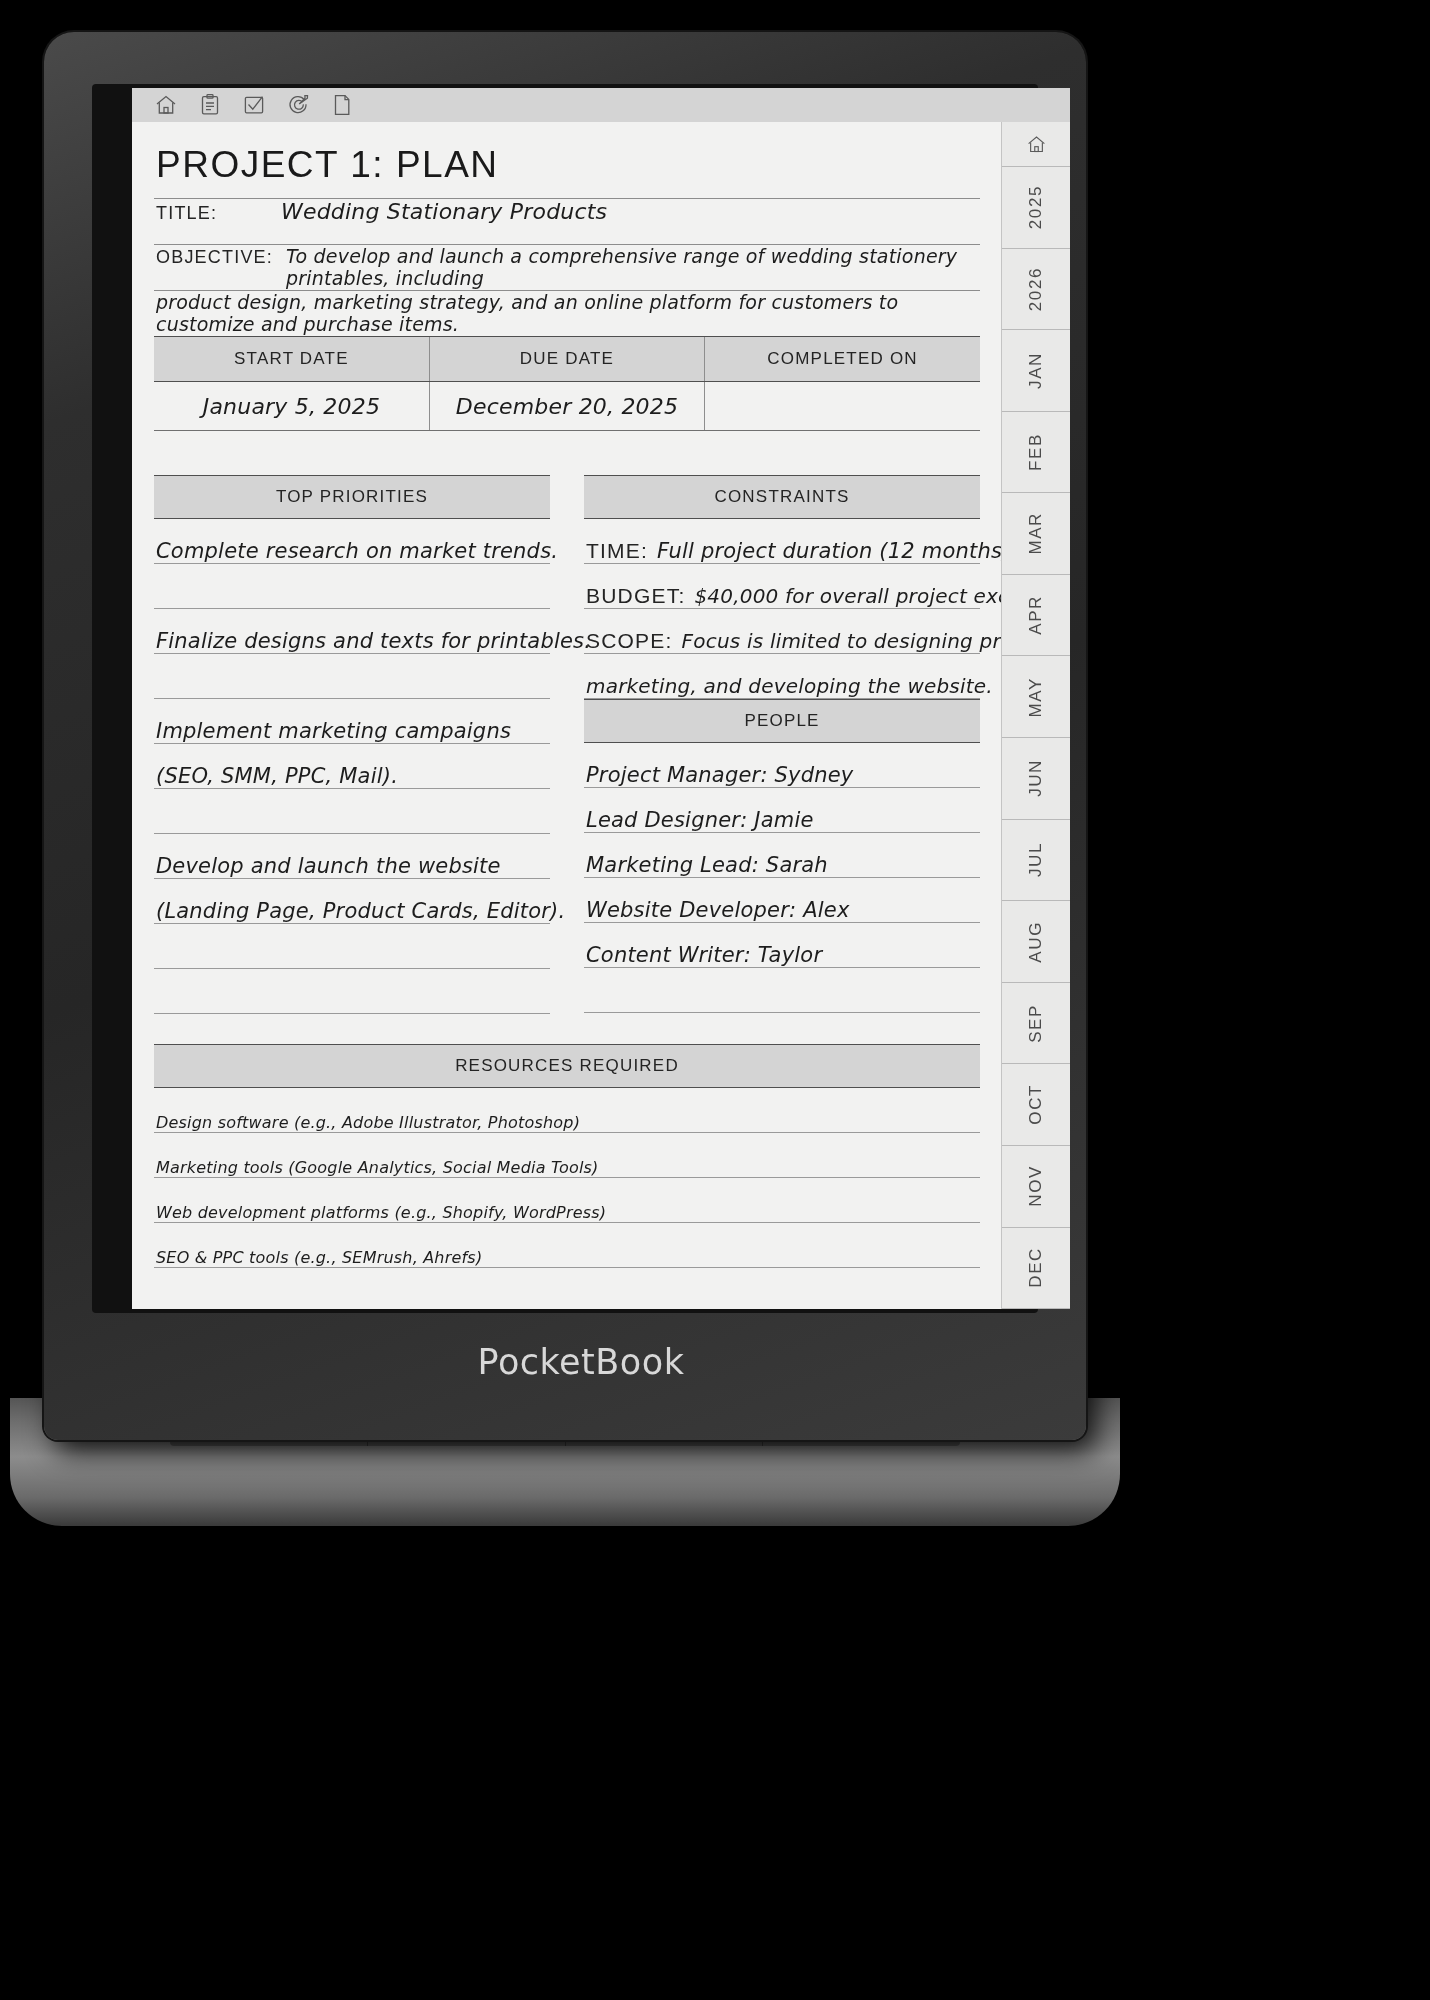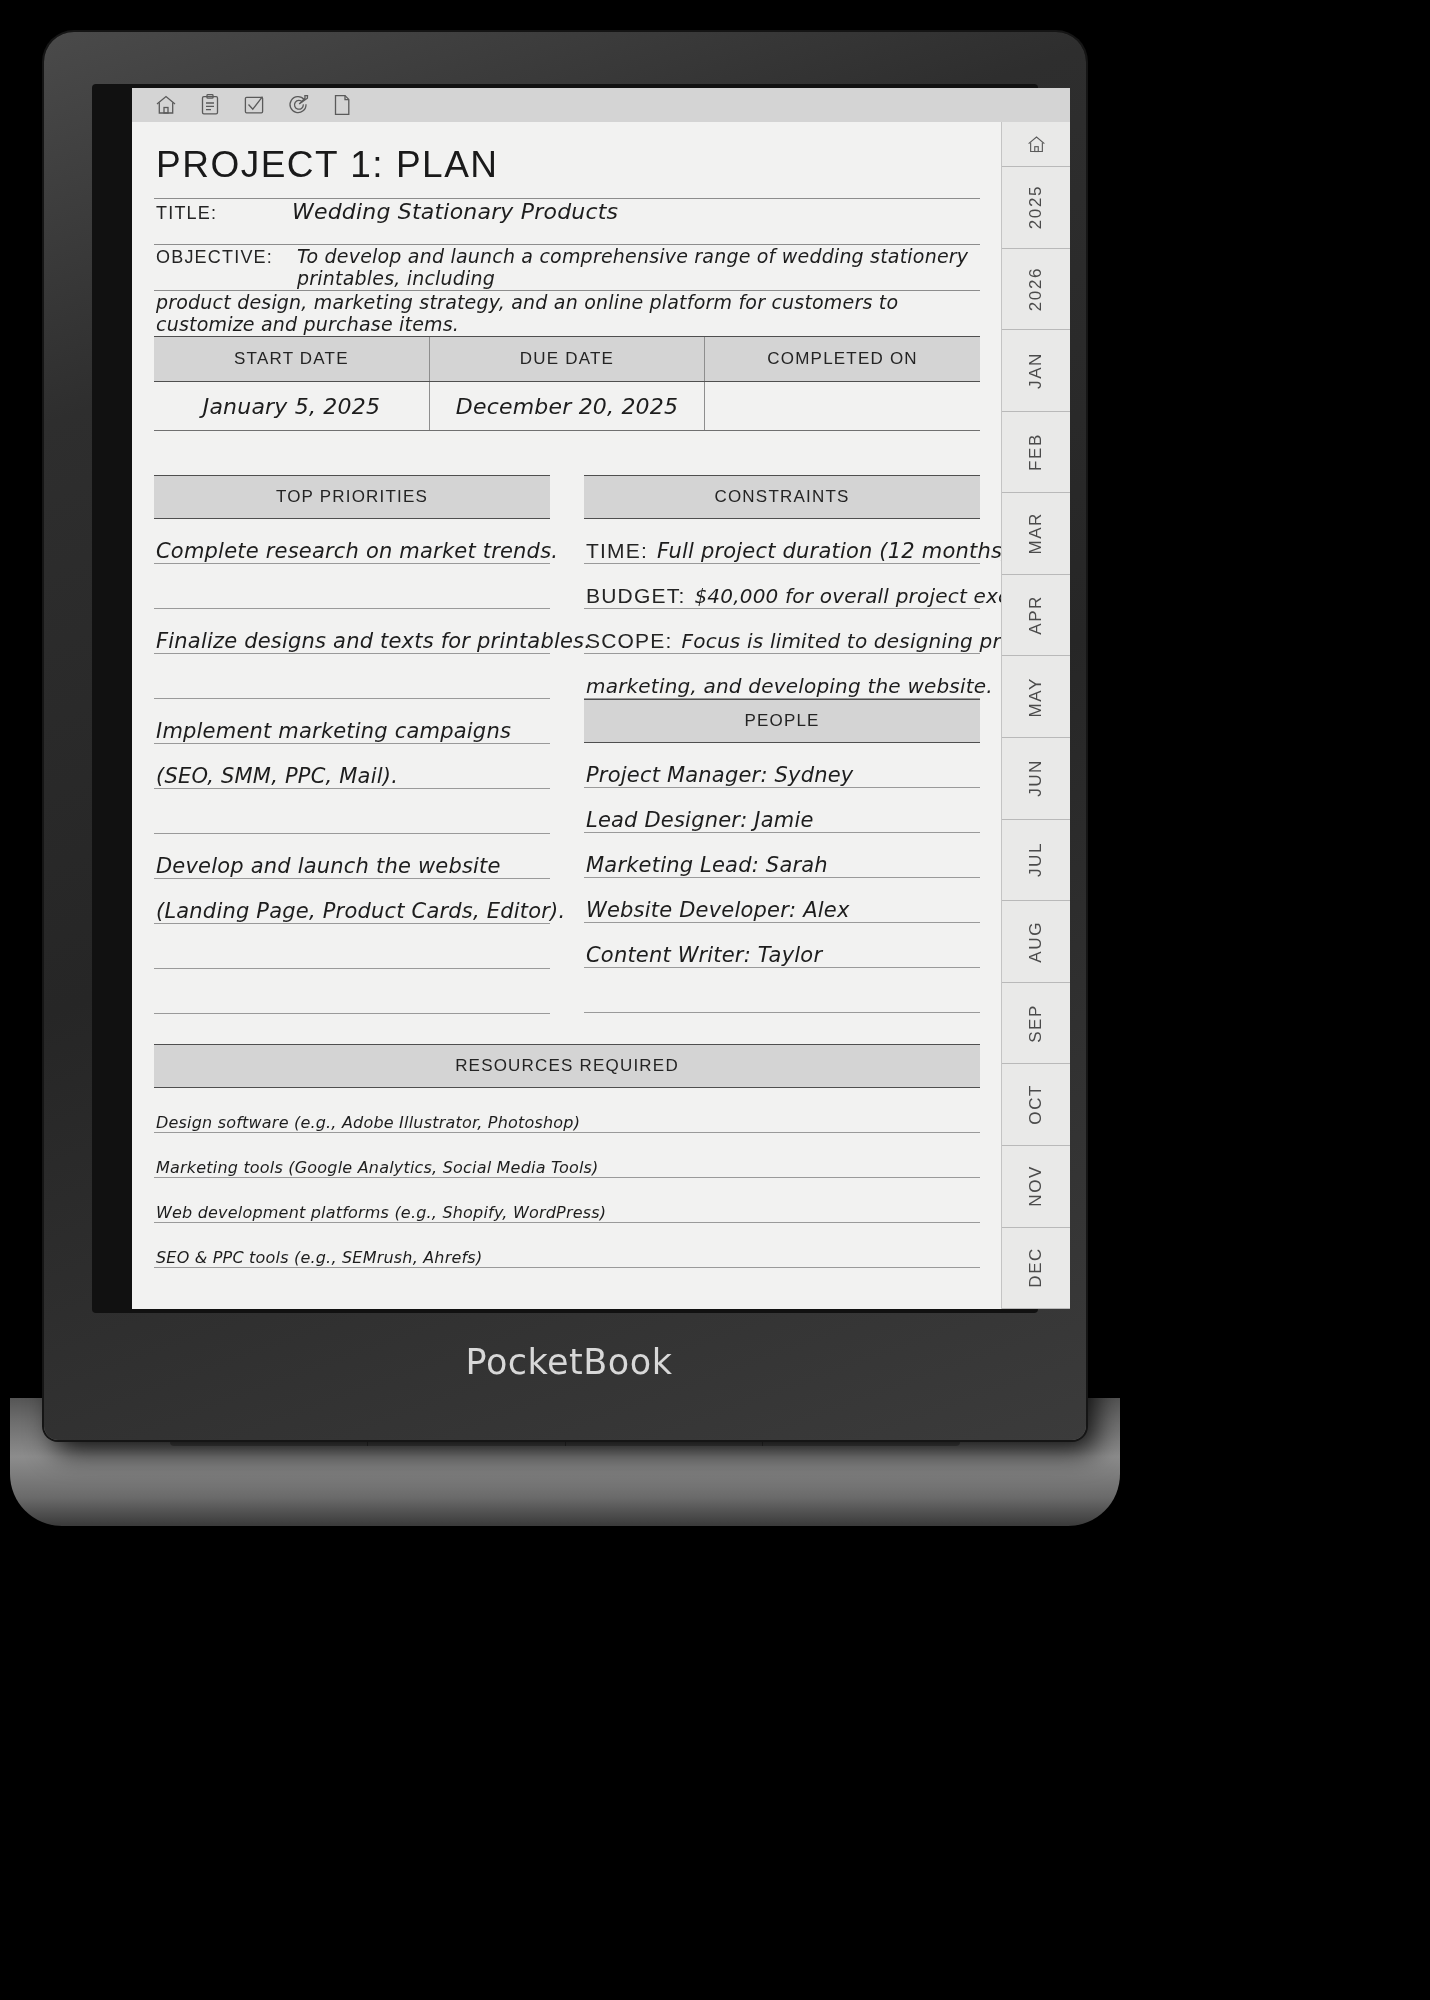--- a/index.html
+++ b/index.html
@@ -29,21 +29,21 @@
     position: absolute;
     left: 48px;
     top: 52px;
     width: 946px;
     height: 1229px;
     background: #111;
     border-radius: 4px;
   }
   #brand-strip {
     position: absolute;
-    left: 4px;
+    left: 16px;
     top: 1310px;
     width: 1042px;
     height: 62px;
     text-align: center;
   }
   #brand-logo {
     font-family: "DejaVu Sans", sans-serif;
     font-size: 35px;
     letter-spacing: 0.5px;
     color: #d8d8d8;
@@ -183,21 +183,21 @@
     color: #1a1a1a;
     font-weight: 400;
     padding: 22px 0 12px 2px;
   }
   .hr-light  { border: none; border-top: 1.2px solid #8d8d8d; margin: 0; }
 
   .row-line {
     display: flex;
     align-items: baseline;
     height: 45px;
-    gap: 24px;
+    gap: 13px;
     padding-left: 2px;
   }
   .row-line .label { flex: 0 0 auto; }
   .row-line .hand { flex: 1 1 auto; }
 
   .row-wrap {
     height: 45px;
     display: flex;
     align-items: baseline;
     padding-left: 2px;

